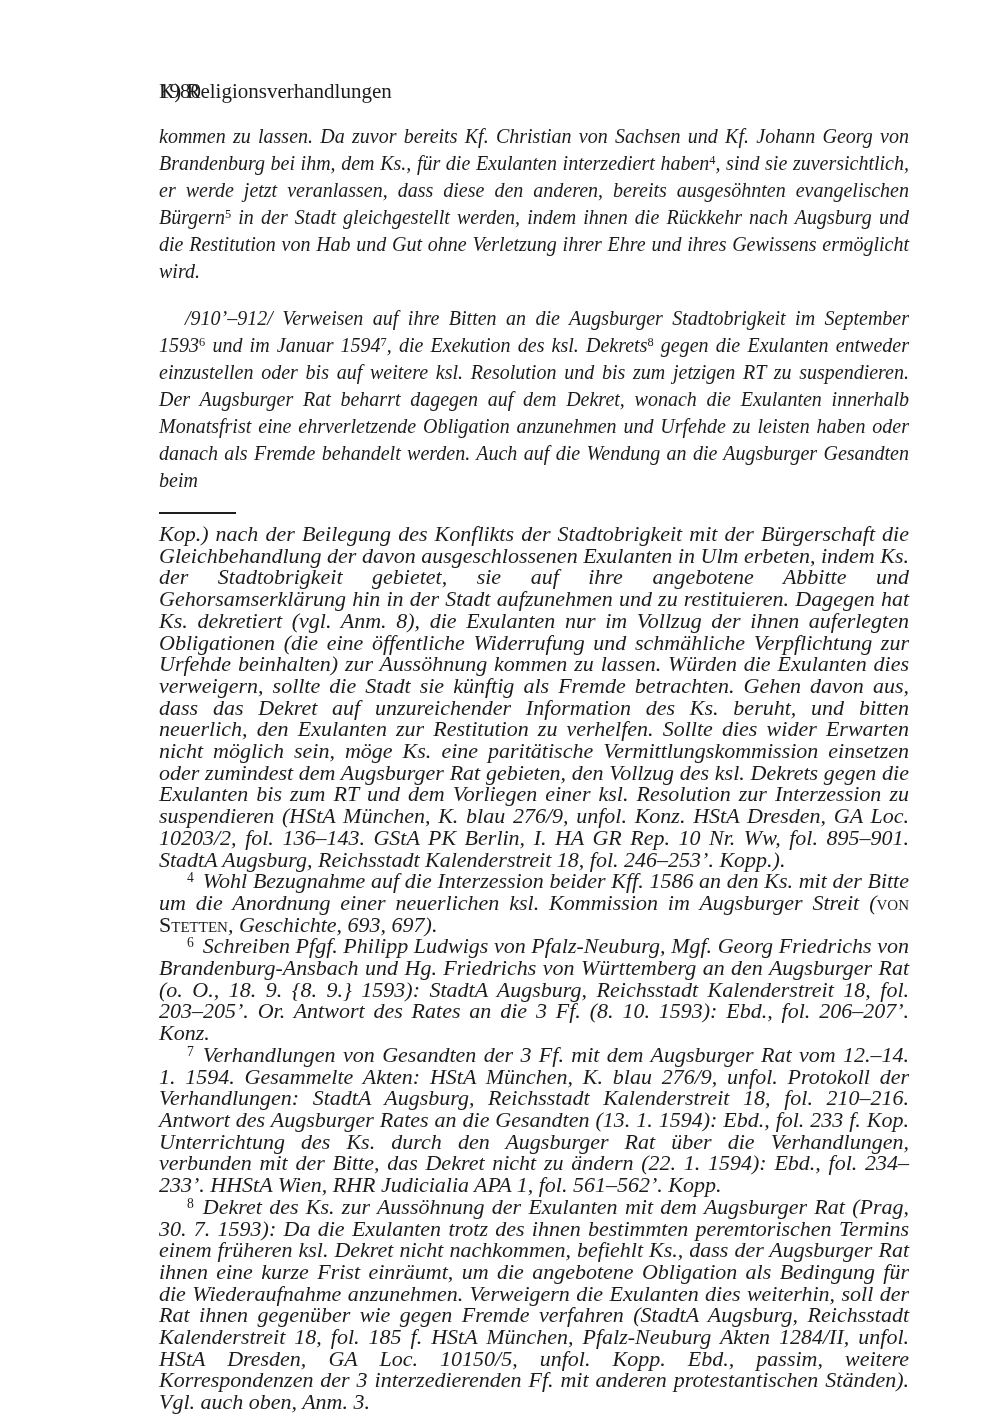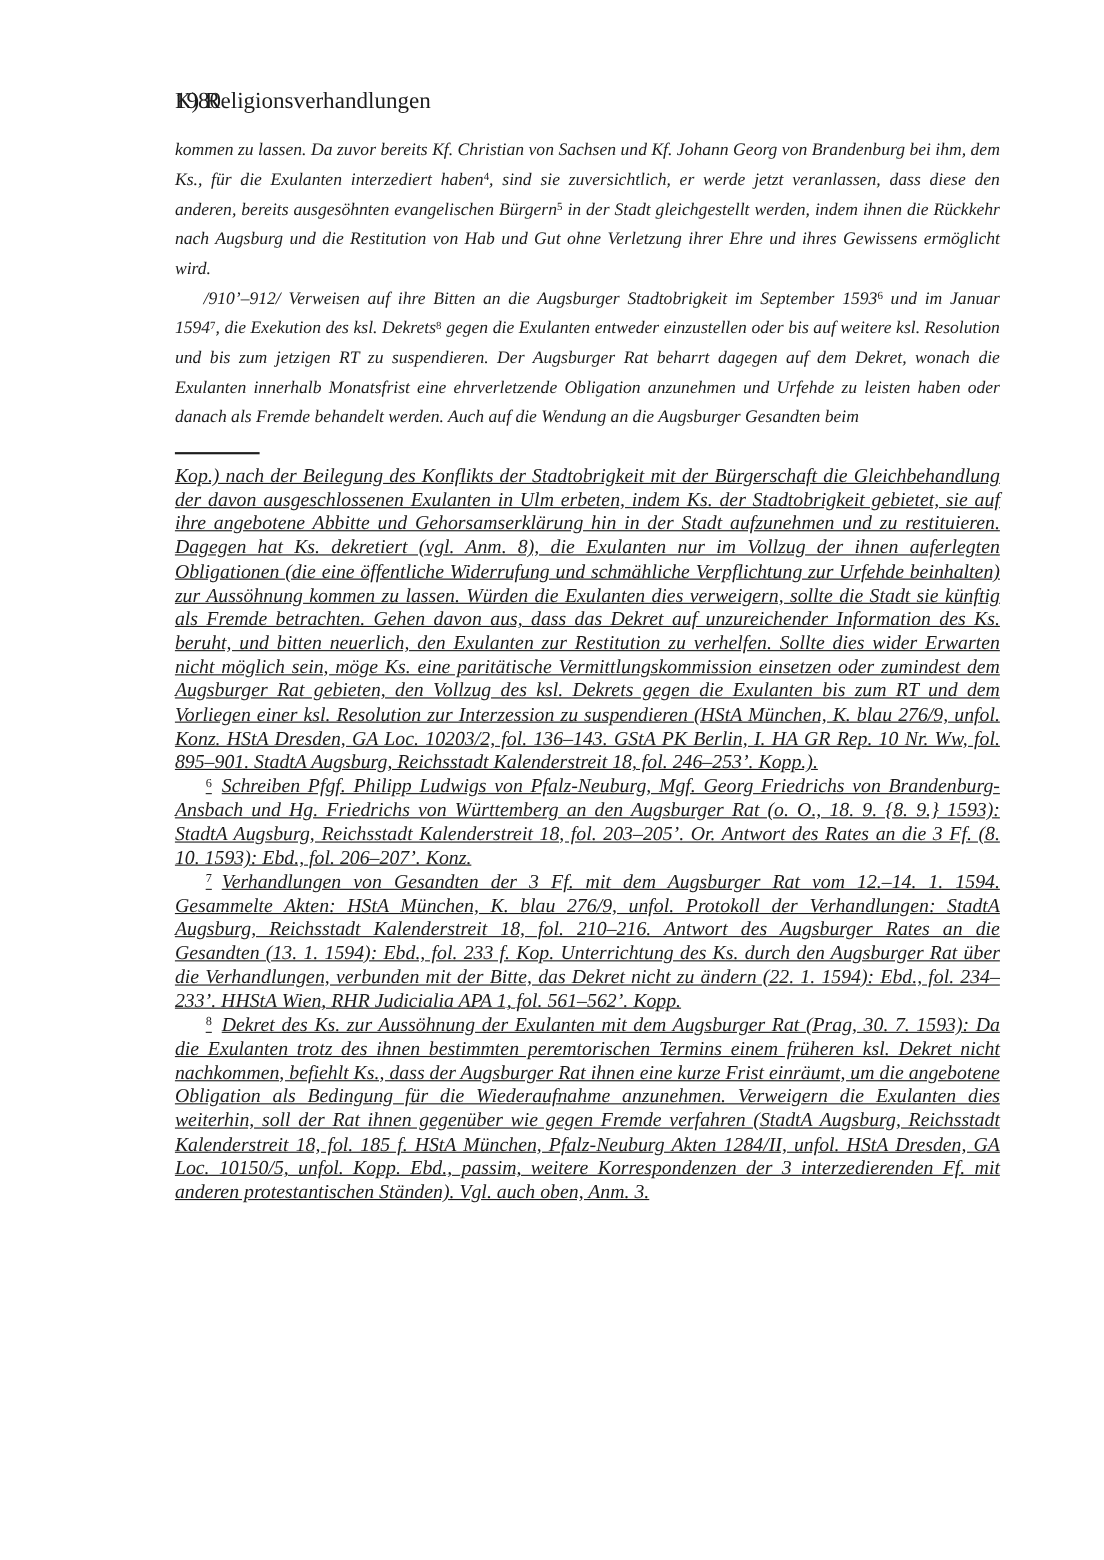--- a/index.html
+++ b/index.html
@@ -32,52 +32,52 @@
   }
   .running-title {
     position: absolute;
     left: 0;
     right: 0;
     top: 0;
   }
   .main-block {
     margin-top: 19px;
     font-style: italic;
-    font-size: 16px;
+    font-size: 20px;
     line-height: 27px;
     text-align: justify;
   }
   .par {
     margin: 0;
     padding: 0;
   }
   .par.indent {
     text-indent: 26px;
+    margin-top: 20px;
   }
   .sup {
     font-style: normal;
     font-size: 62%;
     line-height: 0;
     position: relative;
     top: -0.45em;
     vertical-align: baseline;
   }
   .fn-sep {
     width: 77px;
     height: 0;
     border-top: 2px solid #1e1e1e;
     margin-top: 18px;
   }
   .fn-block {
     margin-top: 9px;
     font-style: italic;
-    font-size: 18px;
+    font-size: 22px;
     line-height: 21.7px;
     text-align: justify;
-    text-decoration: underline;
   }
   .fn {
     margin: 0;
     padding: 0;
   }
   .fn.indent {
     text-indent: 28px;
   }
   .fn-marker {
     margin-right: 9px;
@@ -99,18 +99,19 @@
 
   <div class="main-block">
     <p class="par"><span>kommen zu lassen. Da zuvor bereits Kf. Christian von Sachsen und Kf. Johann Georg von Brandenburg bei ihm, dem Ks., für die Exulanten interzediert haben</span><sup class="sup">4</sup><span>, sind sie zuversichtlich, er werde jetzt veranlassen, dass diese den anderen, bereits ausgesöhnten evangelischen Bürgern</span><sup class="sup">5</sup><span> in der Stadt gleichgestellt werden, indem ihnen die Rückkehr nach Augsburg und die Restitution von Hab und Gut ohne Verletzung ihrer Ehre und ihres Gewissens ermöglicht wird.</span></p>
     <p class="par indent"><span>/910’–912/ Verweisen auf ihre Bitten an die Augsburger Stadtobrigkeit im September 1593</span><sup class="sup">6</sup><span> und im Januar 1594</span><sup class="sup">7</sup><span>, die Exekution des ksl. Dekrets</span><sup class="sup">8</sup><span> gegen die Exulanten entweder einzustellen oder bis auf weitere ksl. Resolution und bis zum jetzigen RT zu suspendieren. Der Augsburger Rat beharrt dagegen auf dem Dekret, wonach die Exulanten innerhalb Monatsfrist eine ehrverletzende Obligation anzunehmen und Urfehde zu leisten haben oder danach als Fremde behandelt werden. Auch auf die Wendung an die Augsburger Gesandten beim</span></p>
   </div>
 
   <div class="fn-sep"></div>
 
   <div class="fn-block">
     <p class="fn"><span>Kop.) nach der Beilegung des Konflikts der Stadtobrigkeit mit der Bürgerschaft die Gleichbehandlung der davon ausgeschlossenen Exulanten in Ulm erbeten, indem Ks. der Stadtobrigkeit gebietet, sie auf ihre angebotene Abbitte und Gehorsamserklärung hin in der Stadt aufzunehmen und zu restituieren. Dagegen hat Ks. dekretiert (vgl. Anm. 8), die Exulanten nur im Vollzug der ihnen auferlegten Obligationen (die eine öffentliche Widerrufung und schmähliche Verpflichtung zur Urfehde beinhalten) zur Aussöhnung kommen zu lassen. Würden die Exulanten dies verweigern, sollte die Stadt sie künftig als Fremde betrachten. Gehen davon aus, dass das Dekret auf unzureichender Information des Ks. beruht, und bitten neuerlich, den Exulanten zur Restitution zu verhelfen. Sollte dies wider Erwarten nicht möglich sein, möge Ks. eine paritätische Vermittlungskommission einsetzen oder zumindest dem Augsburger Rat gebieten, den Vollzug des ksl. Dekrets gegen die Exulanten bis zum RT und dem Vorliegen einer ksl. Resolution zur Interzession zu suspendieren (HStA München, K. blau 276/9, unfol. Konz. HStA Dresden, GA Loc. 10203/2, fol. 136–143. GStA PK Berlin, I. HA GR Rep. 10 Nr. Ww, fol. 895–901. StadtA Augsburg, Reichsstadt Kalenderstreit 18, fol. 246–253’. Kopp.).</span></p>
+    <p class="fn indent"><sup class="sup fn-marker">4</sup><span>Wohl Bezugnahme auf die Interzession beider Kff. 1586 an den Ks. mit der Bitte um die Anordnung einer neuerlichen ksl. Kommission im Augsburger Streit (</span><span class="sc">von Stetten</span><span>, Geschichte, 693, 697).</span></p>
     <p class="fn indent"><sup class="sup fn-marker">6</sup><span>Schreiben Pfgf. Philipp Ludwigs von Pfalz-Neuburg, Mgf. Georg Friedrichs von Brandenburg-Ansbach und Hg. Friedrichs von Württemberg an den Augsburger Rat (o. O., 18. 9. {8. 9.} 1593): StadtA Augsburg, Reichsstadt Kalenderstreit 18, fol. 203–205’. Or. Antwort des Rates an die 3 Ff. (8. 10. 1593): Ebd., fol. 206–207’. Konz.</span></p>
     <p class="fn indent"><sup class="sup fn-marker">7</sup><span>Verhandlungen von Gesandten der 3 Ff. mit dem Augsburger Rat vom 12.–14. 1. 1594. Gesammelte Akten: HStA München, K. blau 276/9, unfol. Protokoll der Verhandlungen: StadtA Augsburg, Reichsstadt Kalenderstreit 18, fol. 210–216. Antwort des Augsburger Rates an die Gesandten (13. 1. 1594): Ebd., fol. 233 f. Kop. Unterrichtung des Ks. durch den Augsburger Rat über die Verhandlungen, verbunden mit der Bitte, das Dekret nicht zu ändern (22. 1. 1594): Ebd., fol. 234–233’. HHStA Wien, RHR Judicialia APA 1, fol. 561–562’. Kopp.</span></p>
     <p class="fn indent"><sup class="sup fn-marker">8</sup><span>Dekret des Ks. zur Aussöhnung der Exulanten mit dem Augsburger Rat (Prag, 30. 7. 1593): Da die Exulanten trotz des ihnen bestimmten peremtorischen Termins einem früheren ksl. Dekret nicht nachkommen, befiehlt Ks., dass der Augsburger Rat ihnen eine kurze Frist einräumt, um die angebotene Obligation als Bedingung für die Wiederaufnahme anzunehmen. Verweigern die Exulanten dies weiterhin, soll der Rat ihnen gegenüber wie gegen Fremde verfahren (StadtA Augsburg, Reichsstadt Kalenderstreit 18, fol. 185 f. HStA München, Pfalz-Neuburg Akten 1284/II, unfol. HStA Dresden, GA Loc. 10150/5, unfol. Kopp. Ebd., passim, weitere Korrespondenzen der 3 interzedierenden Ff. mit anderen protestantischen Ständen). Vgl. auch oben, Anm. 3.</span></p>
   </div>
 
 </div>
 
 </body></html>

